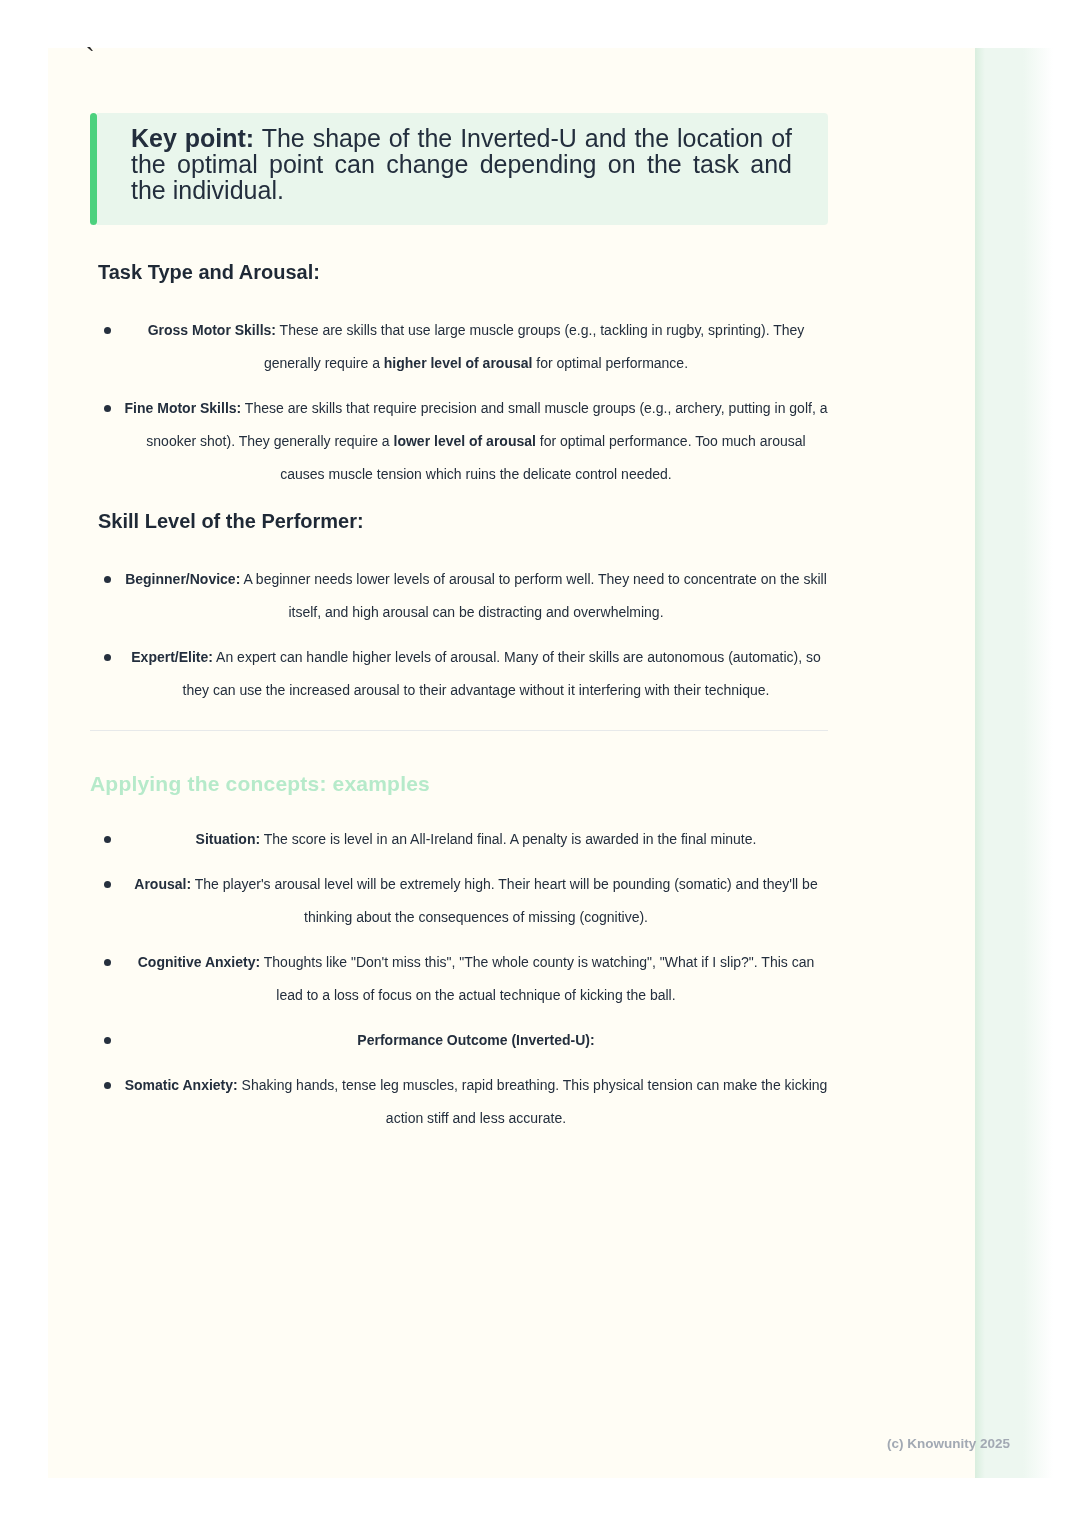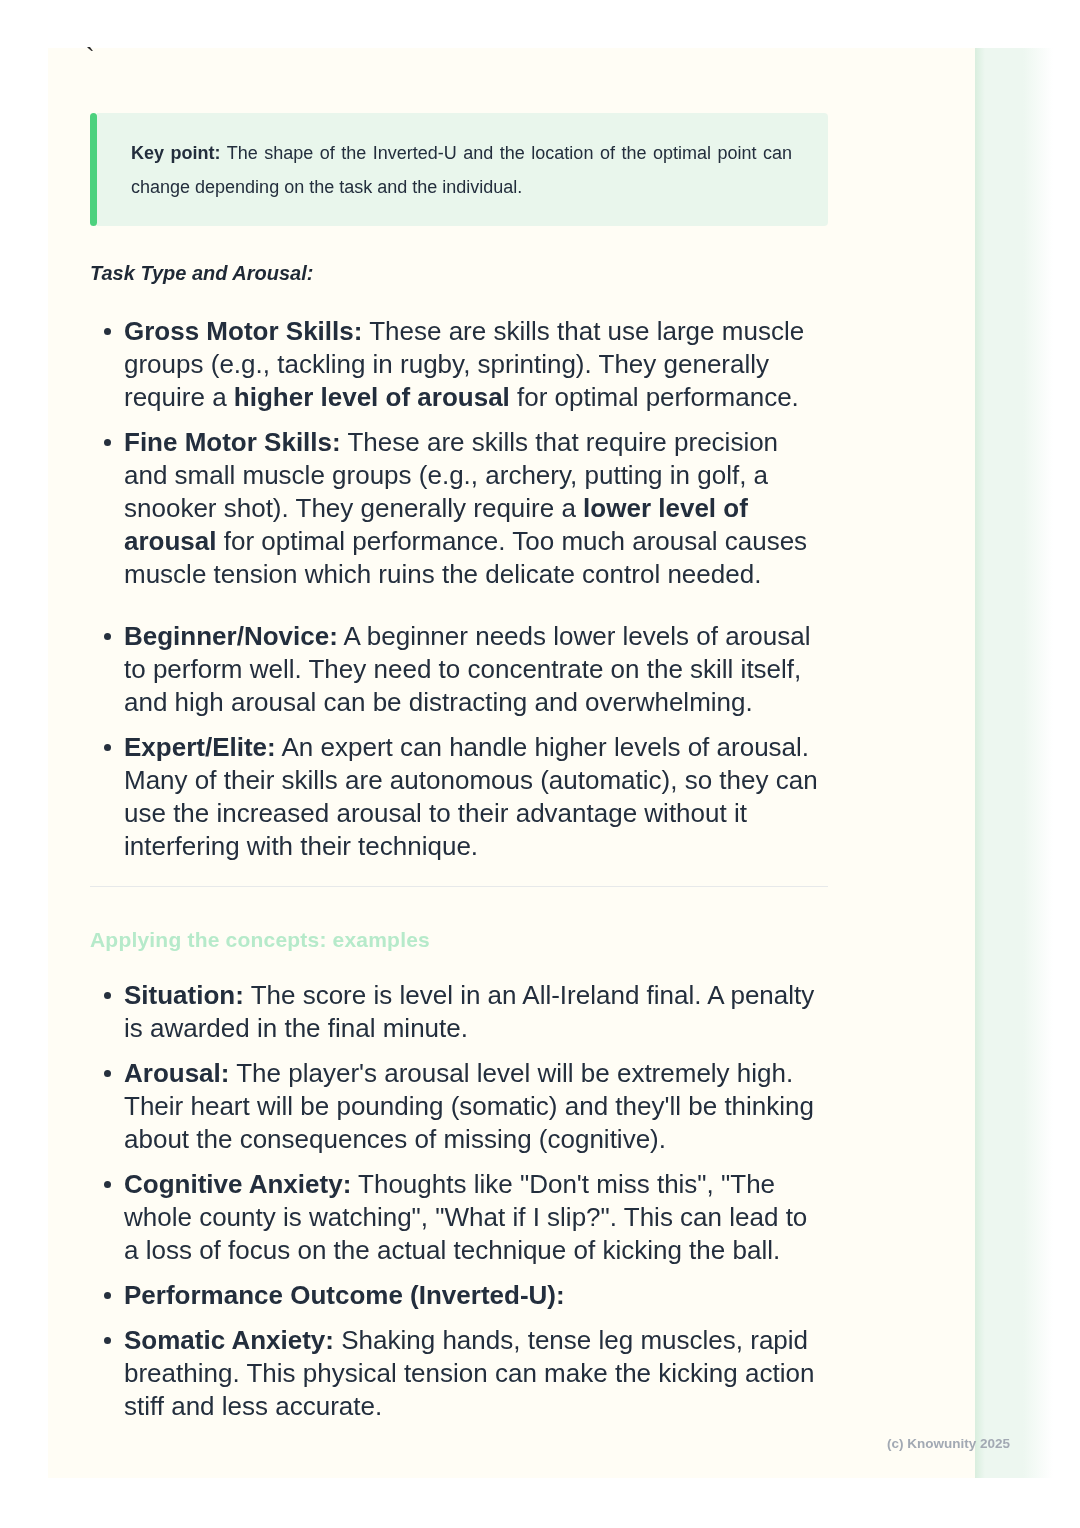--- a/index.html
+++ b/index.html
@@ -34,35 +34,35 @@
     position:absolute;left:42px;top:0;width:738px;
   }
   .callout{
     margin-top:65px;display:flex;align-items:stretch;border-radius:6px;
   }
   .callout-bar{
     width:7px;flex:0 0 7px;border-radius:6px;background:var(--green-bar);
   }
   .callout-body{
     flex:1;background:var(--callout-bg);border-radius:0 4px 4px 0;
-    padding:23px 36px 22px 34px;font-size:18px;line-height:34px;text-align:justify;
+    padding:12px 36px 22px 34px;font-size:25px;line-height:26px;text-align:justify;
   }
   .callout-body strong{font-weight:bold;}
   h3{
-    font-size:20px;font-weight:bold;line-height:26px;margin:0;color:#1f2936;font-style:italic;
+    font-size:20px;font-weight:bold;line-height:26px;margin:8px;color:#1f2936;
   }
   .h-after-callout{margin-top:34px;}
   .h-after-list{margin-top:17px;}
   .h-after-green{margin-top:28px;}
   ul{
     list-style:none;margin:29px 0 0 0;padding:0;
   }
   ul.tight{margin-top:22px;}
   li{
-    position:relative;padding-left:34px;font-size:26px;line-height:33px;margin:0 0 12px 0;
+    position:relative;padding-left:34px;font-size:14px;line-height:33px;margin:0 0 12px 0;text-align:center;
   }
   li:last-child{margin-bottom:0;}
   li::before{
     content:"";position:absolute;left:14px;top:13px;width:7px;height:7px;border-radius:50%;
     background:#26303e;
   }
   li strong{font-weight:bold;}
   hr{
     border:none;border-top:1px solid var(--divider);margin:23px 0 0 0;height:0;
   }
@@ -87,20 +87,21 @@
       <div class="callout-body"><strong>Key point:</strong><span> The shape of the Inverted-U and the location of the optimal point can change depending on the task and the individual.</span></div>
     </div>
 
     <h3 class="h-after-callout">Task Type and Arousal:</h3>
 
     <ul>
       <li><strong>Gross Motor Skills:</strong><span> These are skills that use large muscle groups (e.g., tackling in rugby, sprinting). They generally require a </span><strong>higher level of arousal</strong><span> for optimal performance.</span></li>
       <li><strong>Fine Motor Skills:</strong><span> These are skills that require precision and small muscle groups (e.g., archery, putting in golf, a snooker shot). They generally require a </span><strong>lower level of arousal</strong><span> for optimal performance. Too much arousal causes muscle tension which ruins the delicate control needed.</span></li>
     </ul>
 
+    <h3 class="h-after-list">Skill Level of the Performer:</h3>
 
     <ul>
       <li><strong>Beginner/Novice:</strong><span> A beginner needs lower levels of arousal to perform well. They need to concentrate on the skill itself, and high arousal can be distracting and overwhelming.</span></li>
       <li><strong>Expert/Elite:</strong><span> An expert can handle higher levels of arousal. Many of their skills are autonomous (automatic), so they can use the increased arousal to their advantage without it interfering with their technique.</span></li>
     </ul>
 
     <hr>
 
     <h2 class="green">Applying the concepts: examples</h2>
 

